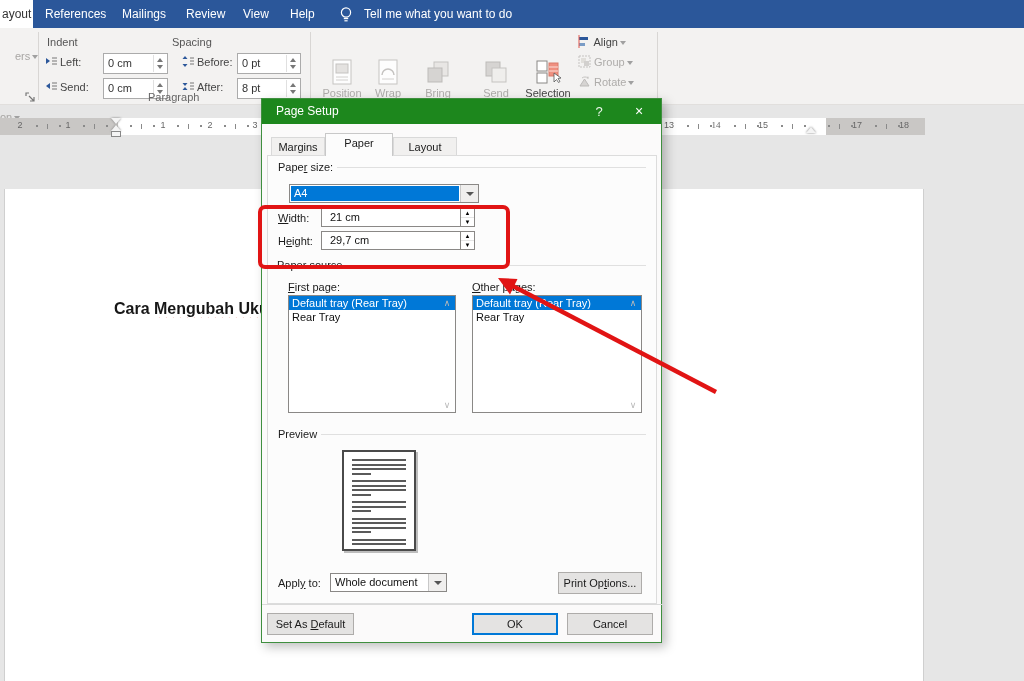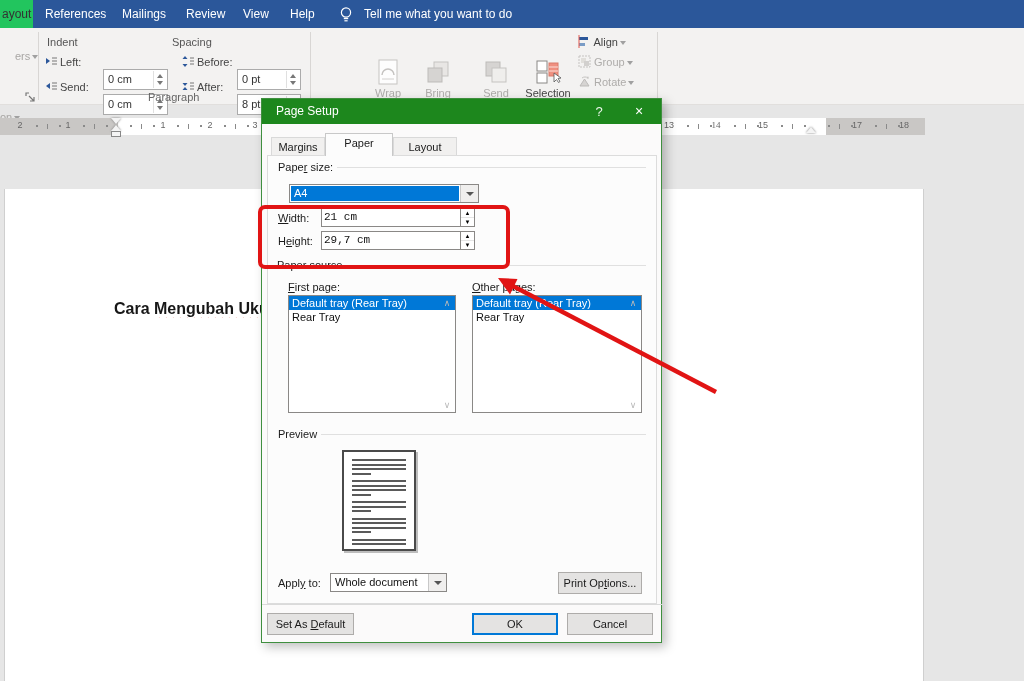--- a/index.html
+++ b/index.html
@@ -4,29 +4,29 @@
 <style>
   * { margin:0; padding:0; box-sizing:border-box; }
   html,body { width:1024px; height:681px; overflow:hidden; }
   body { font-family:"Liberation Sans", sans-serif; }
   #screen { position:absolute; left:0; top:0; width:1024px; height:681px; background:#e6e6e6; overflow:hidden; }
   .abs { position:absolute; }
 
   
   #tabbar { left:0; top:0; width:1024px; height:28px; background:#2b579a; }
   .tb-tab { position:absolute; top:0; height:28px; line-height:28px; color:#fff; font-size:12px; }
-  #active-tab { position:absolute; left:0; top:0; width:33px; height:28px; background:#22c55e; color:#333; font-size:12px; line-height:28px; padding-left:2px; }
+  #active-tab { position:absolute; left:0; top:0; width:33px; height:28px; background:#ffffff; color:#333; font-size:12px; line-height:28px; padding-left:2px; }
   #tellme { position:absolute; left:364px; top:0; height:28px; line-height:28px; color:#fff; font-size:12px; }
 
   
   #ribbon { left:0; top:28px; width:1024px; height:77px; background:#f3f2f1; border-bottom:1px solid #e1dfdd; }
   .vsep { position:absolute; top:4px; height:68px; width:1px; background:#d8d6d4; }
   .rb-disabled { color:#aeacaa; }
   .rb-clip { position:absolute; font-size:11px; color:#a8a6a4; }
-  .spin-input { position:absolute; height:21px; background:#fff; border:1px solid #ababab; font-size:11px; color:#333; line-height:19px; padding-left:4px;margin-top:16px; }
+  .spin-input { position:absolute; height:21px; background:#fff; border:1px solid #ababab; font-size:11px; color:#333; line-height:19px; padding-left:4px; }
   .spin-chevs { position:absolute; right:1px; top:1px; width:13px; height:17px; border-left:1px solid #e0e0e0; }
   .chev-u, .chev-d { position:absolute; left:3px; width:0; height:0; border-left:3px solid transparent; border-right:3px solid transparent; }
   .chev-u { top:3px; border-bottom:4px solid #777; }
   .chev-d { bottom:3px; border-top:4px solid #777; }
   .mini-ic { position:absolute; width:13px; height:13px; }
   .bigbtn { position:absolute; top:31px; height:70px; text-align:center; font-size:11px; }
   .bigbtn .ic { display:block; margin:0 auto 2px auto; }
   .bigbtn .lbl { line-height:12px; }
   .dd-arrow { display:inline-block; width:0; height:0; border-left:3px solid transparent; border-right:3px solid transparent; border-top:4px solid #a0a0a0; margin-left:2px; vertical-align:middle; }
   .grp-title { position:absolute; font-size:11px; color:#555; }
@@ -57,21 +57,21 @@
   .dlg-tab.sel { top:34px; height:23px; background:#fcfcfc; z-index:3; border-color:#c8c8c8; }
   .sect-label { position:absolute; font-size:11px; color:#1a1a1a; background:#fcfcfc; padding-right:4px; z-index:1; }
   .sect-line { position:absolute; height:1px; background:#e0e0e0; }
   .dlg-lbl { position:absolute; font-size:11px; color:#1a1a1a; }
   u { text-decoration:underline; text-underline-offset:1px; }
   .combo { position:absolute; height:19px; border:1px solid #8a8886; background:#fff; font-size:11px; }
   .combo .val { position:absolute; left:1px; top:1px; right:19px; bottom:1px; line-height:15px; padding-left:3px; }
   .combo.sel-blue .val { background:#0078d7; color:#fff; }
   .combo .btn { position:absolute; right:0; top:0; width:18px; height:100%; background:#f0efee; border-left:1px solid #c8c8c8; }
   .combo .btn:after { content:""; position:absolute; left:5px; top:7px; width:0; height:0; border-left:4px solid transparent; border-right:4px solid transparent; border-top:4px solid #555; }
-  .txtbox { position:absolute; height:19px; border:1px solid #8a8886; background:#fff; font-size:11px; line-height:17px; padding-left:2px; color:#111;font-family:Liberation Mono, monospace; }
+  .txtbox { position:absolute; height:19px; border:1px solid #8a8886; background:#fff; font-size:11px; line-height:17px; padding-left:8px; color:#111; }
   .spinner { position:absolute; width:15px; height:19px; border:1px solid #8a8886; background:#fff; }
   .spinner .up, .spinner .dn { position:absolute; left:0; width:100%; height:50%; font-size:6px; text-align:center; color:#000; }
   .spinner .up { top:0; line-height:9px; border-bottom:1px solid #e5e5e5; }
   .spinner .dn { bottom:0; line-height:8px; }
   .listbox { position:absolute; border:1px solid #8a8886; background:#fff; }
   .tray-item { font-size:11px; height:14px; line-height:14px; padding-left:3px; color:#111; white-space:nowrap; overflow:hidden; }
   .tray-item.selected { background:#0078d7; color:#fff; }
   .lb-chev { position:absolute; right:1px; width:14px; text-align:center; color:#b8b8b8; font-size:9px; }
   #preview-page { position:absolute; background:#fff; border:2px solid #4a4a4a; box-shadow:2px 2px 0 #bdbdbd; }
   .pv-line { position:absolute; height:2px; background:#5a5a5a; }
@@ -171,20 +171,29 @@
     <div class="spin-input" style="left:237px; top:50px; width:64px;"><span>8 pt</span>
       <span class="spin-chevs">
           <span class="chev-u"></span>
           <span class="chev-d"></span>
         </span>
     </div>
 
     <span class="grp-title" style="left:148px; top:63px; color:#666;">Paragraph</span>
     <div class="vsep" style="left:310px"></div>
 
+    <div class="bigbtn rb-disabled" style="left:320px; width:44px;">
+      <svg class="ic" width="24" height="26" viewBox="0 0 24 26">
+        <rect x="3" y="1" width="18" height="24" fill="#fdfdfd" stroke="#c5c3c1"></rect>
+          <rect x="6" y="5" width="12" height="9" fill="#e4e2e0" stroke="#c5c3c1"></rect>
+          <line x1="6" y1="18" x2="18" y2="18" stroke="#d2d0ce"></line>
+          <line x1="6" y1="21" x2="18" y2="21" stroke="#d2d0ce"></line>
+      </svg>
+      <span class="lbl"><span>Position</span><br><span class="dd-arrow"></span></span>
+    </div>
     <div class="bigbtn rb-disabled" style="left:412px; width:52px;">
       <svg class="ic" width="26" height="26" viewBox="0 0 26 26">
         <rect x="9" y="3" width="14" height="14" fill="#e8e6e4" stroke="#c5c3c1"></rect>
           <rect x="3" y="9" width="14" height="14" fill="#d6d4d2" stroke="#bdbbb9"></rect>
       </svg>
       <span class="lbl"><span>Bring</span><br><span>Forward</span><span class="dd-arrow"></span></span>
     </div>
     <div class="bigbtn rb-disabled" style="left:366px; width:44px;">
       <svg class="ic" width="24" height="26" viewBox="0 0 24 26">
         <rect x="3" y="1" width="18" height="24" fill="#fdfdfd" stroke="#c5c3c1"></rect>

